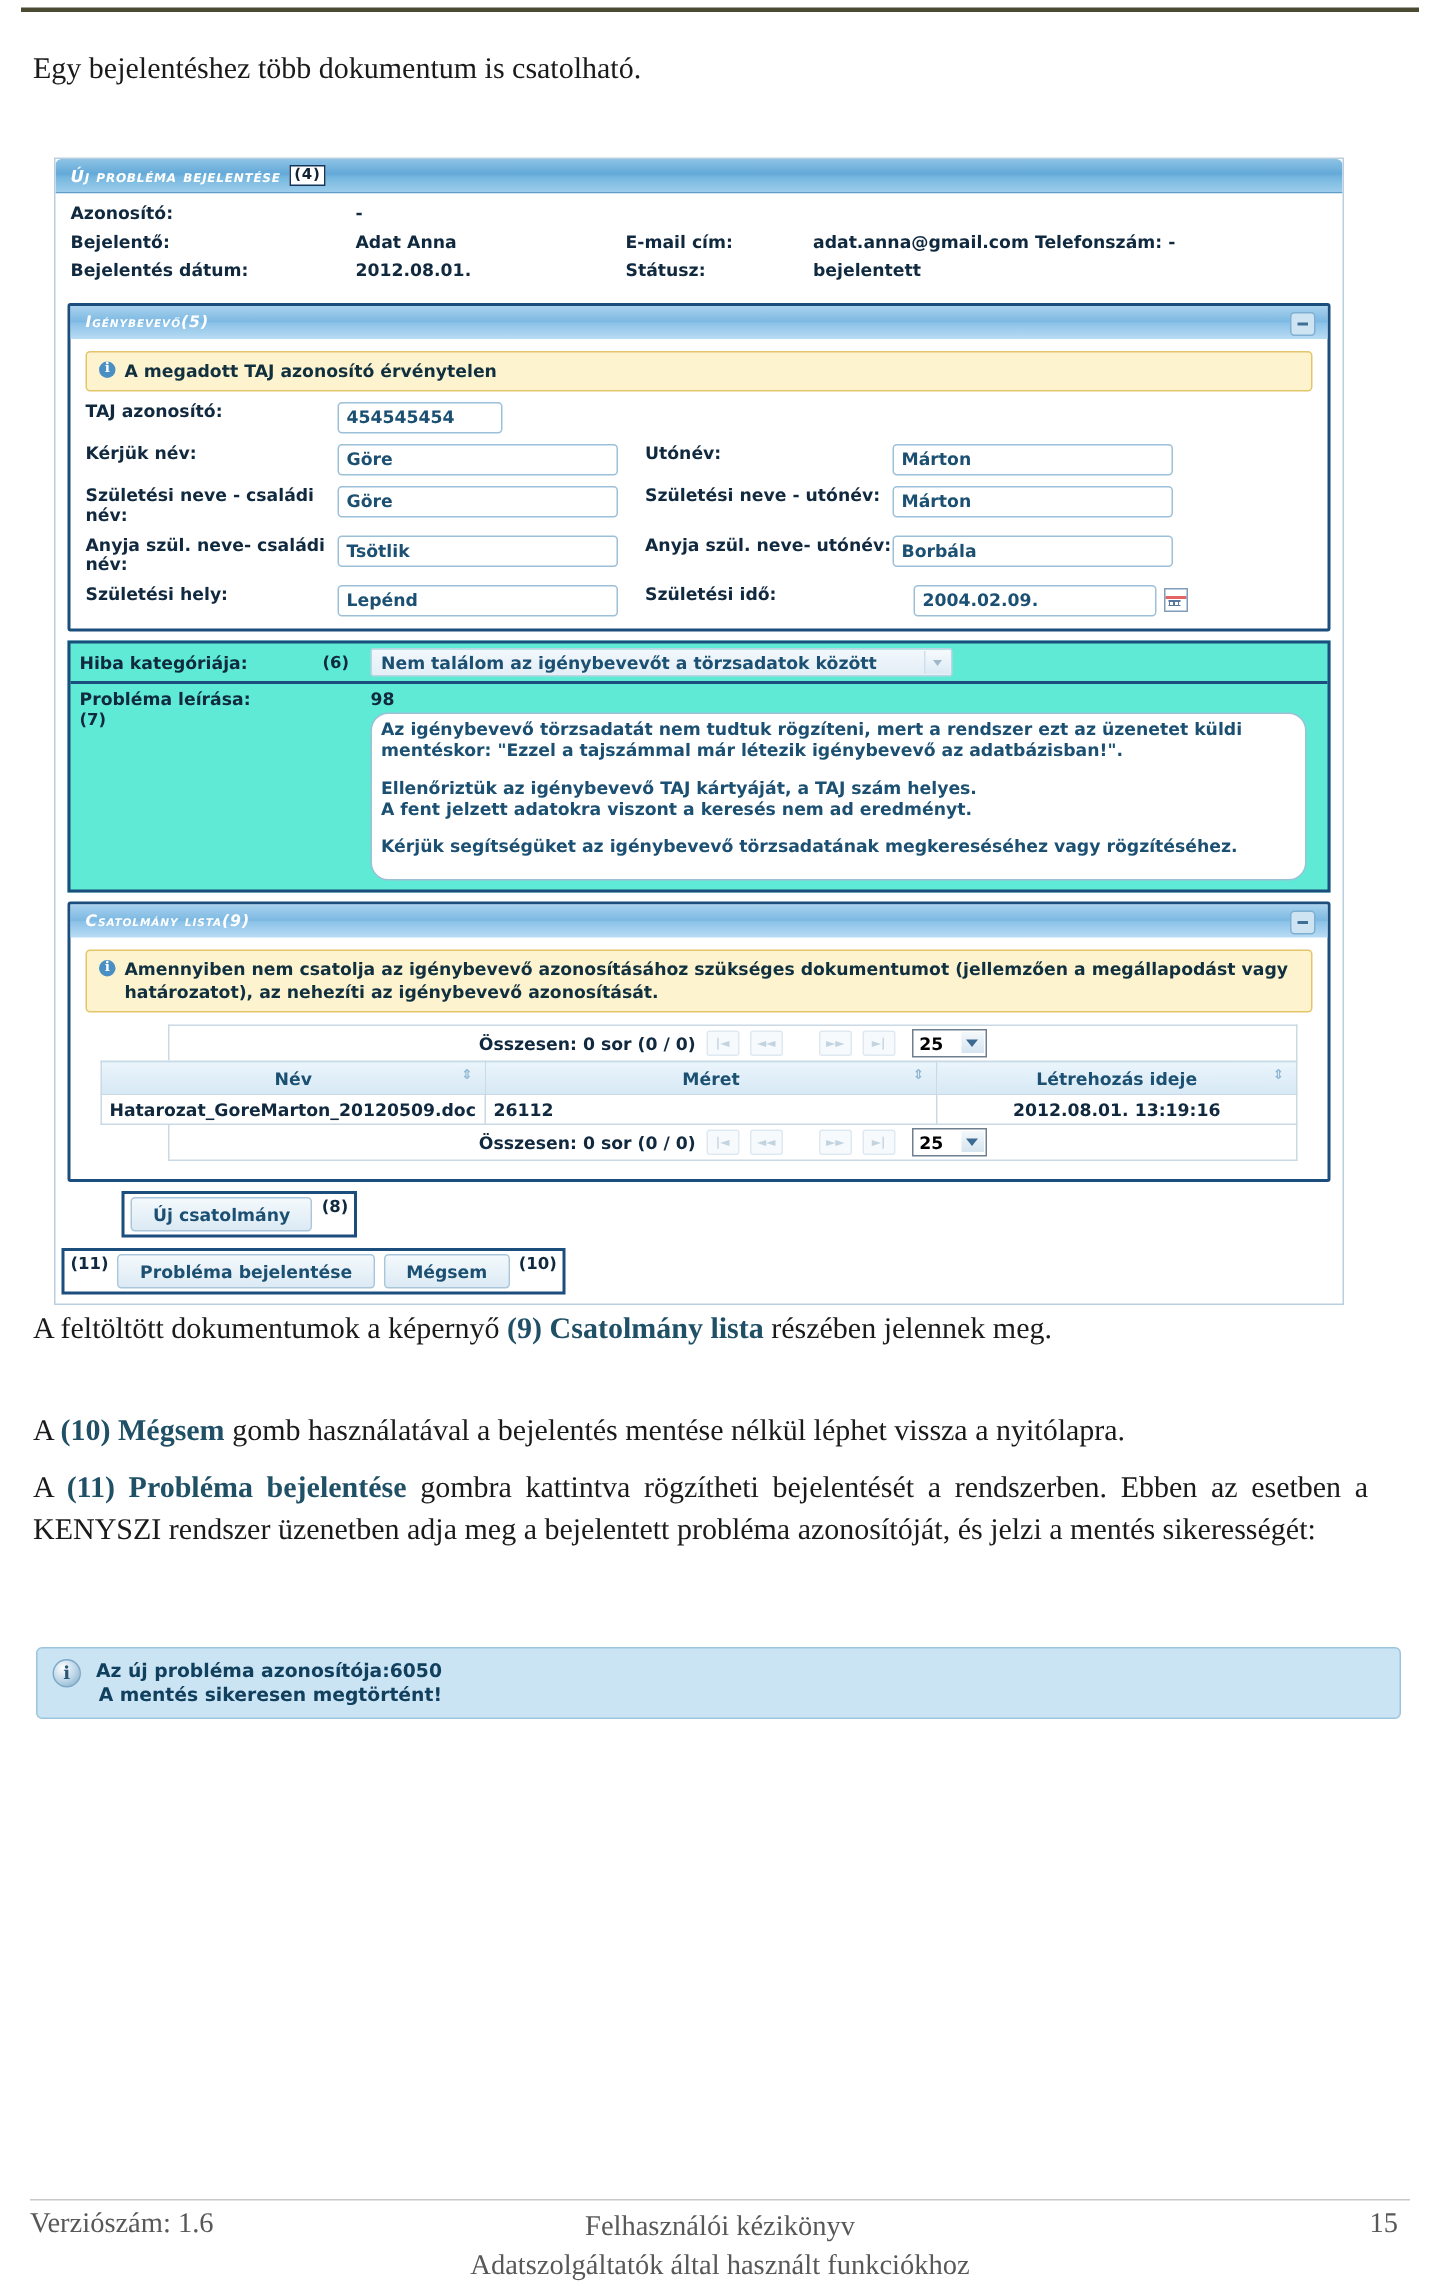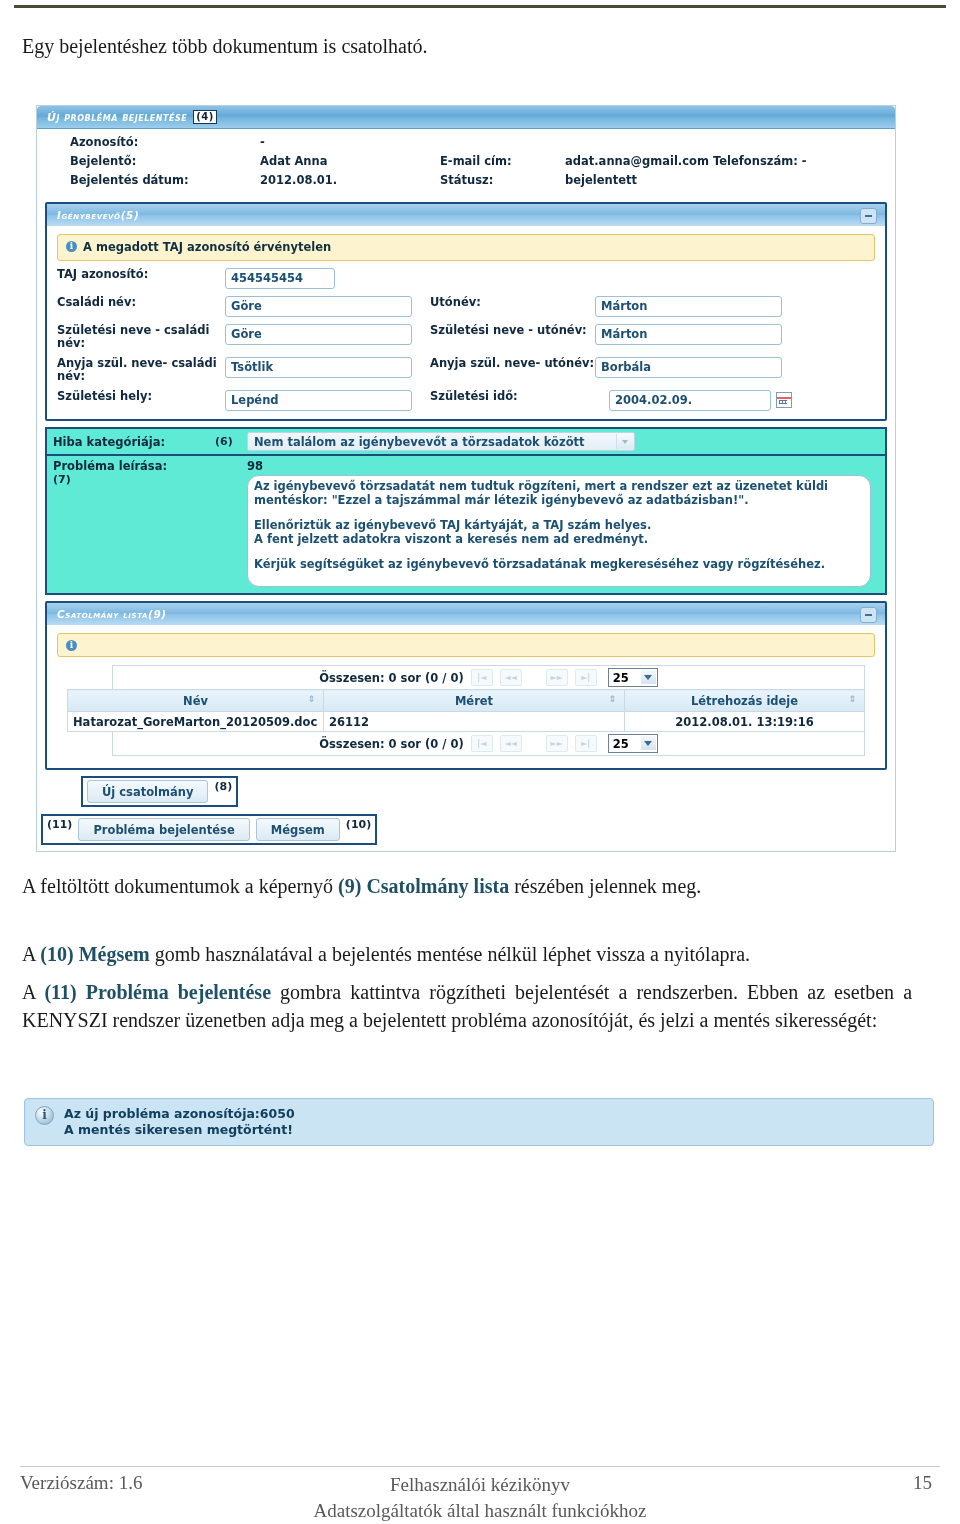--- a/index.html
+++ b/index.html
@@ -96,21 +96,21 @@
     background: #3f6f95;
   }
 
   
   .hdr-info {
     padding: 6px 0 6px 10px;
     font-size: 11.5px;
     font-weight: bold;
     color: #10293f;
   }
-  .hdr-row { display: flex; align-items: flex-start; margin-bottom: 5px; margin-left: 23px; }
+  .hdr-row { display: flex; align-items: flex-start; margin-bottom: 5px; }
   .hdr-lbl { width: 190px; }
   .hdr-val { width: 180px; }
   .hdr-lbl2 { width: 125px; }
   .hdr-val2 { }
 
   
   .inner-panel {
     margin: 4px 8px 0 8px;
     border: 2px solid #1c4e7d;
     background: #ffffff;
@@ -366,21 +366,21 @@
     border-radius: 50%;
     background: radial-gradient(circle at 35% 30%, #ffffff 0%, #b9d4e6 55%, #7ea9c6 100%);
     border: 1px solid #7ea9c6;
     color: #2a5775;
     font-family: "DejaVu Serif", serif;
     font-weight: bold;
     font-size: 12px;
     line-height: 17px;
     text-align: center;
   }
-  .success .txt { font-size: 12.5px; font-weight: bold; color: #10405e; line-height: 16px; }
+  .success .txt { font-size: 12.5px; font-weight: bold; color: #10405e; line-height: 16px; text-align: right; }
 
   
   .footer-rule {
     position: absolute;
     left: 20px; top: 1466px;
     width: 920px; height: 1px;
     background: #c8c8c8;
   }
   .footer {
     position: absolute;
@@ -443,21 +443,21 @@
           <span class="ibadge">i</span>
           <span>A megadott TAJ azonosító érvénytelen</span>
         </div>
 
         <div class="frow">
           <span class="flabel fl-a">TAJ azonosító:</span>
           <span class="fbox w-taj">454545454</span>
         </div>
 
         <div class="frow">
-          <span class="flabel fl-a">Családi név:</span>
+          <span class="flabel fl-a">Kérjük név:</span>
           <span class="fbox w-std">Göre</span>
           <span class="flabel fl-b" style="margin-left:18px;">Utónév:</span>
           <span class="fbox w-std">Márton</span>
         </div>
 
         <div class="frow">
           <span class="flabel fl-a">Születési neve - családi név:</span>
           <span class="fbox w-std">Göre</span>
           <span class="flabel fl-b" style="margin-left:18px;">Születési neve - utónév:</span>
           <span class="fbox w-std">Márton</span>
@@ -514,20 +514,24 @@
       <div class="inner-head">
         <span>Csatolmány lista</span>
         <span class="tagnum">(9)</span>
         <span class="collapse-btn">
             <i></i>
           </span>
       </div>
       <div class="inner-body" style="padding-bottom:2px;">
         <div class="info-yellow">
           <span class="ibadge">i</span>
+          <span>
+            <span>Amennyiben nem csatolja az igénybevevő azonosításához szükséges dokumentumot (jellemzően a megállapodást</span>
+            <span>vagy határozatot), az nehezíti az igénybevevő azonosítását.</span>
+          </span>
         </div>
 
         <div class="tbl-wrap">
 
           <div class="paging">
             <span>Összesen: 0 sor (0 / 0)</span>
             <span class="pg-btn">|◄</span>
             <span class="pg-btn">◄◄</span>
             <span class="pg-gap"></span>
             <span class="pg-btn">►►</span>

